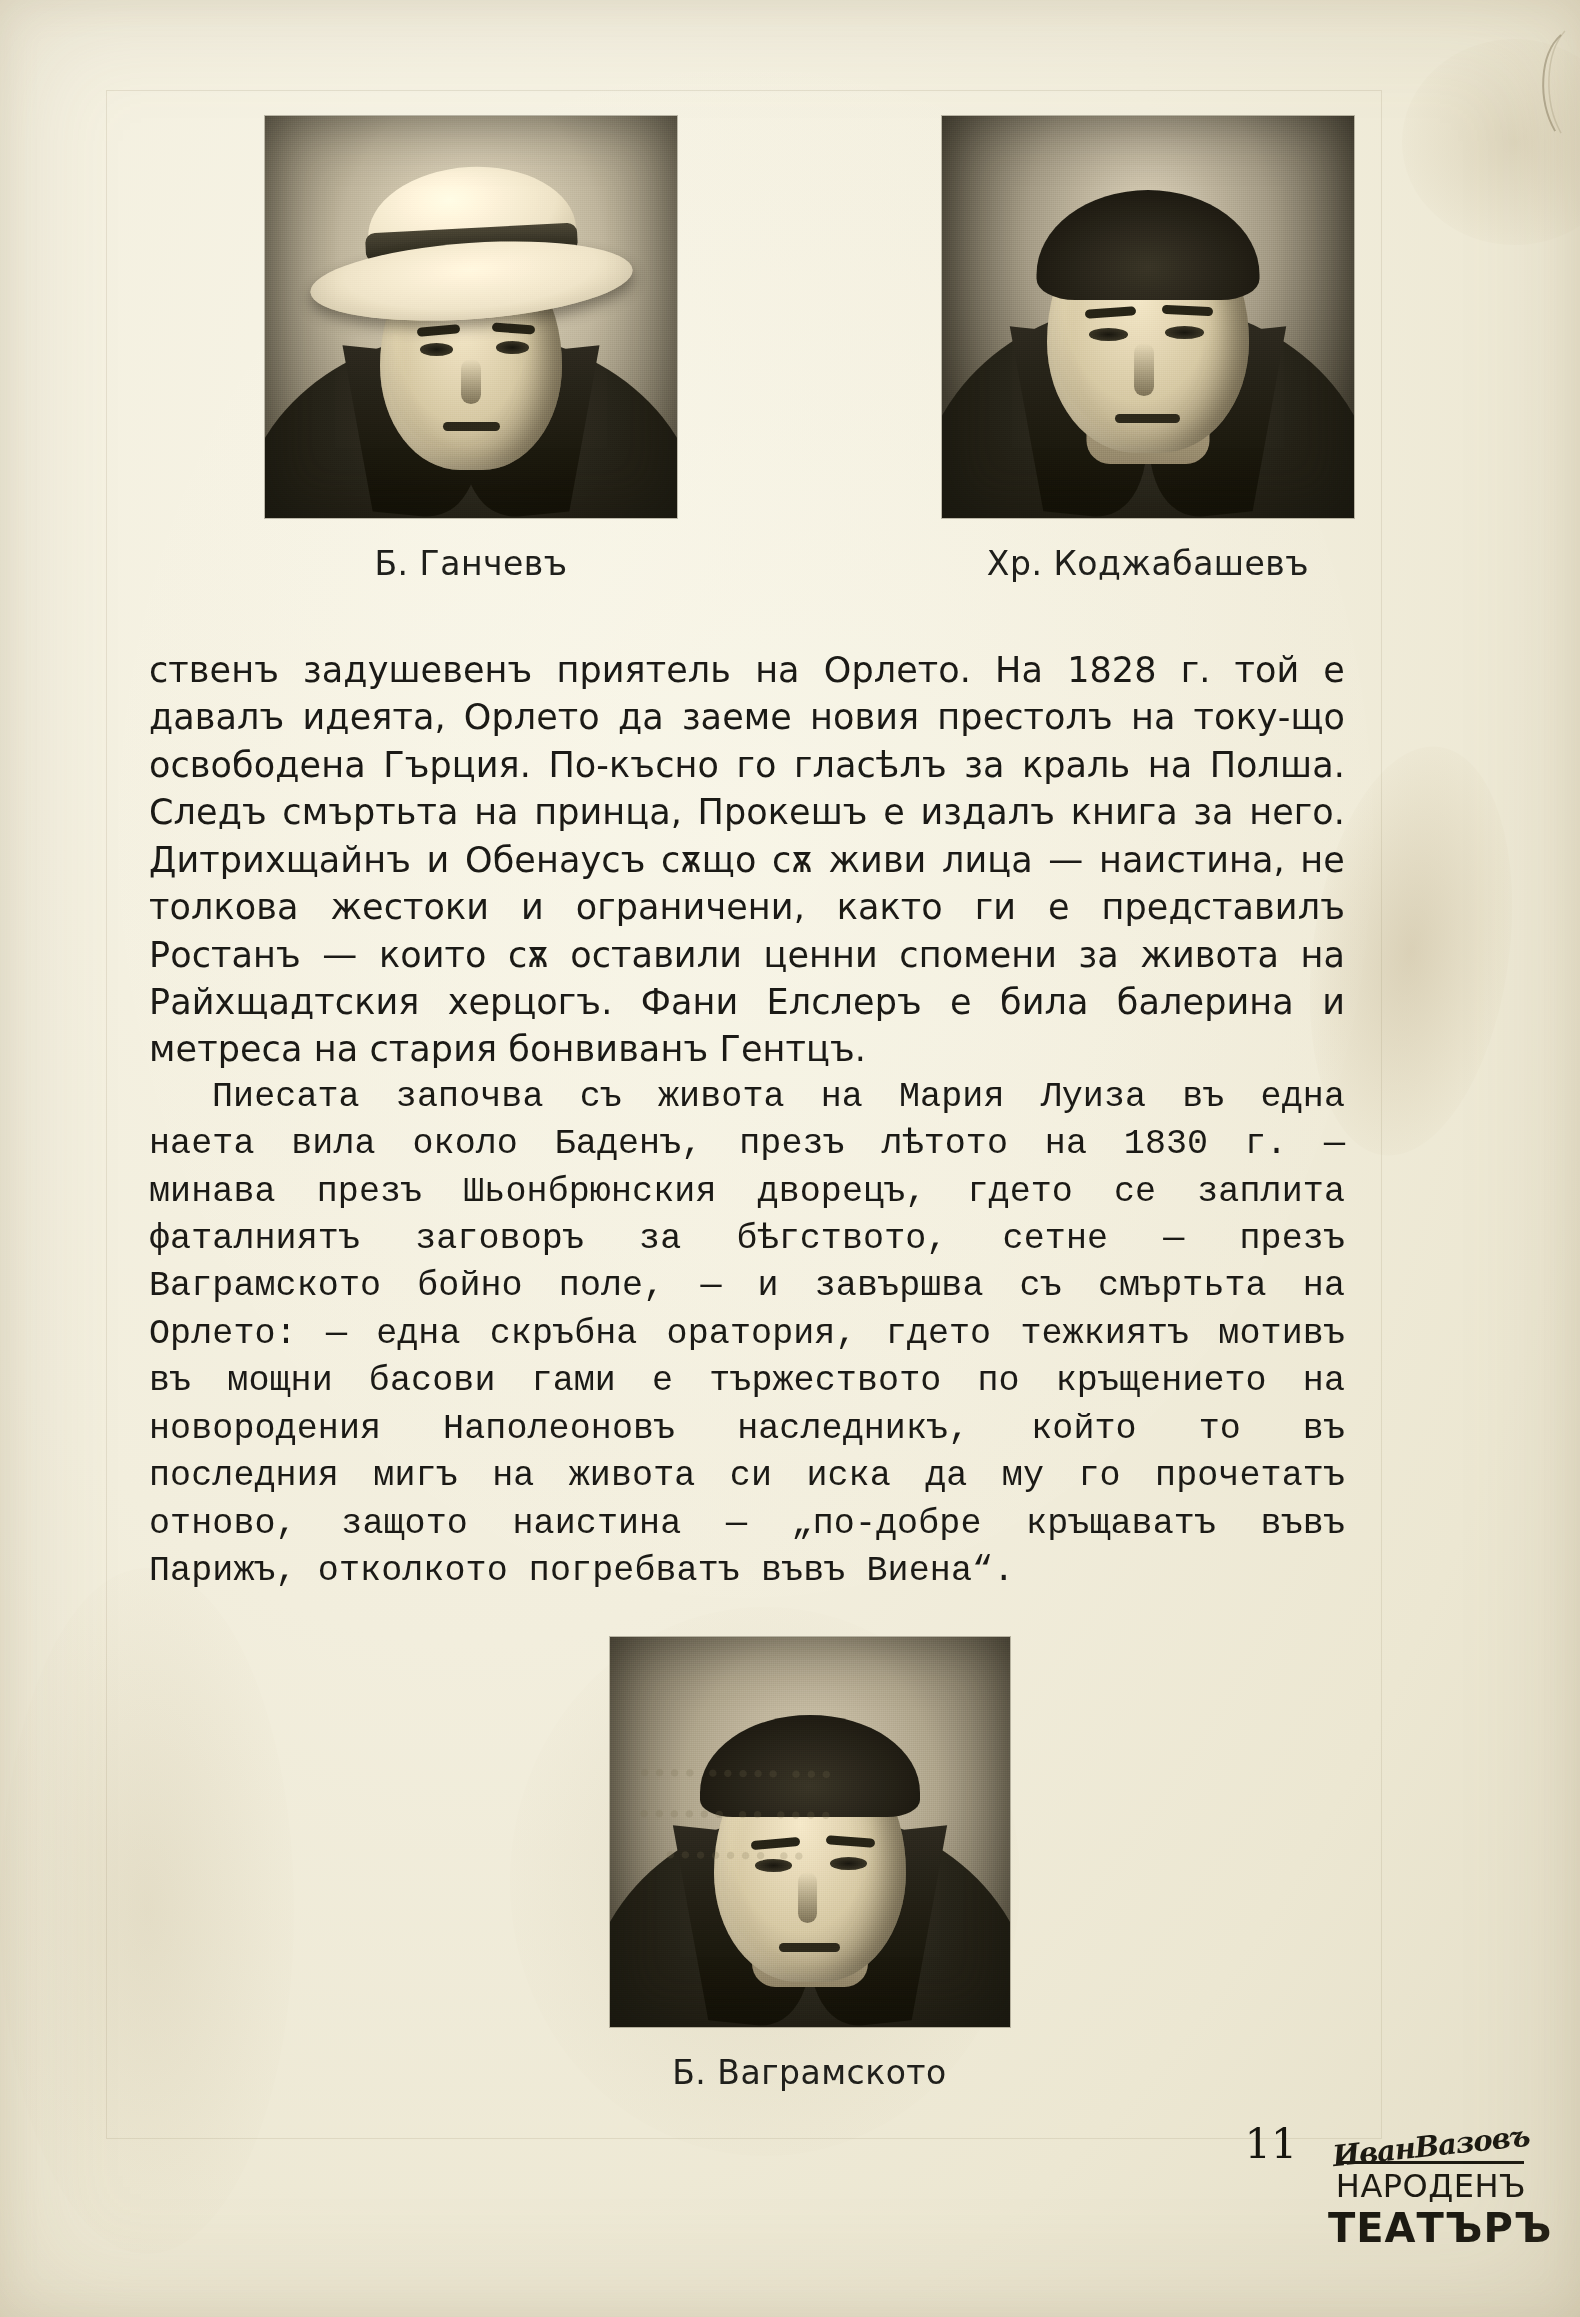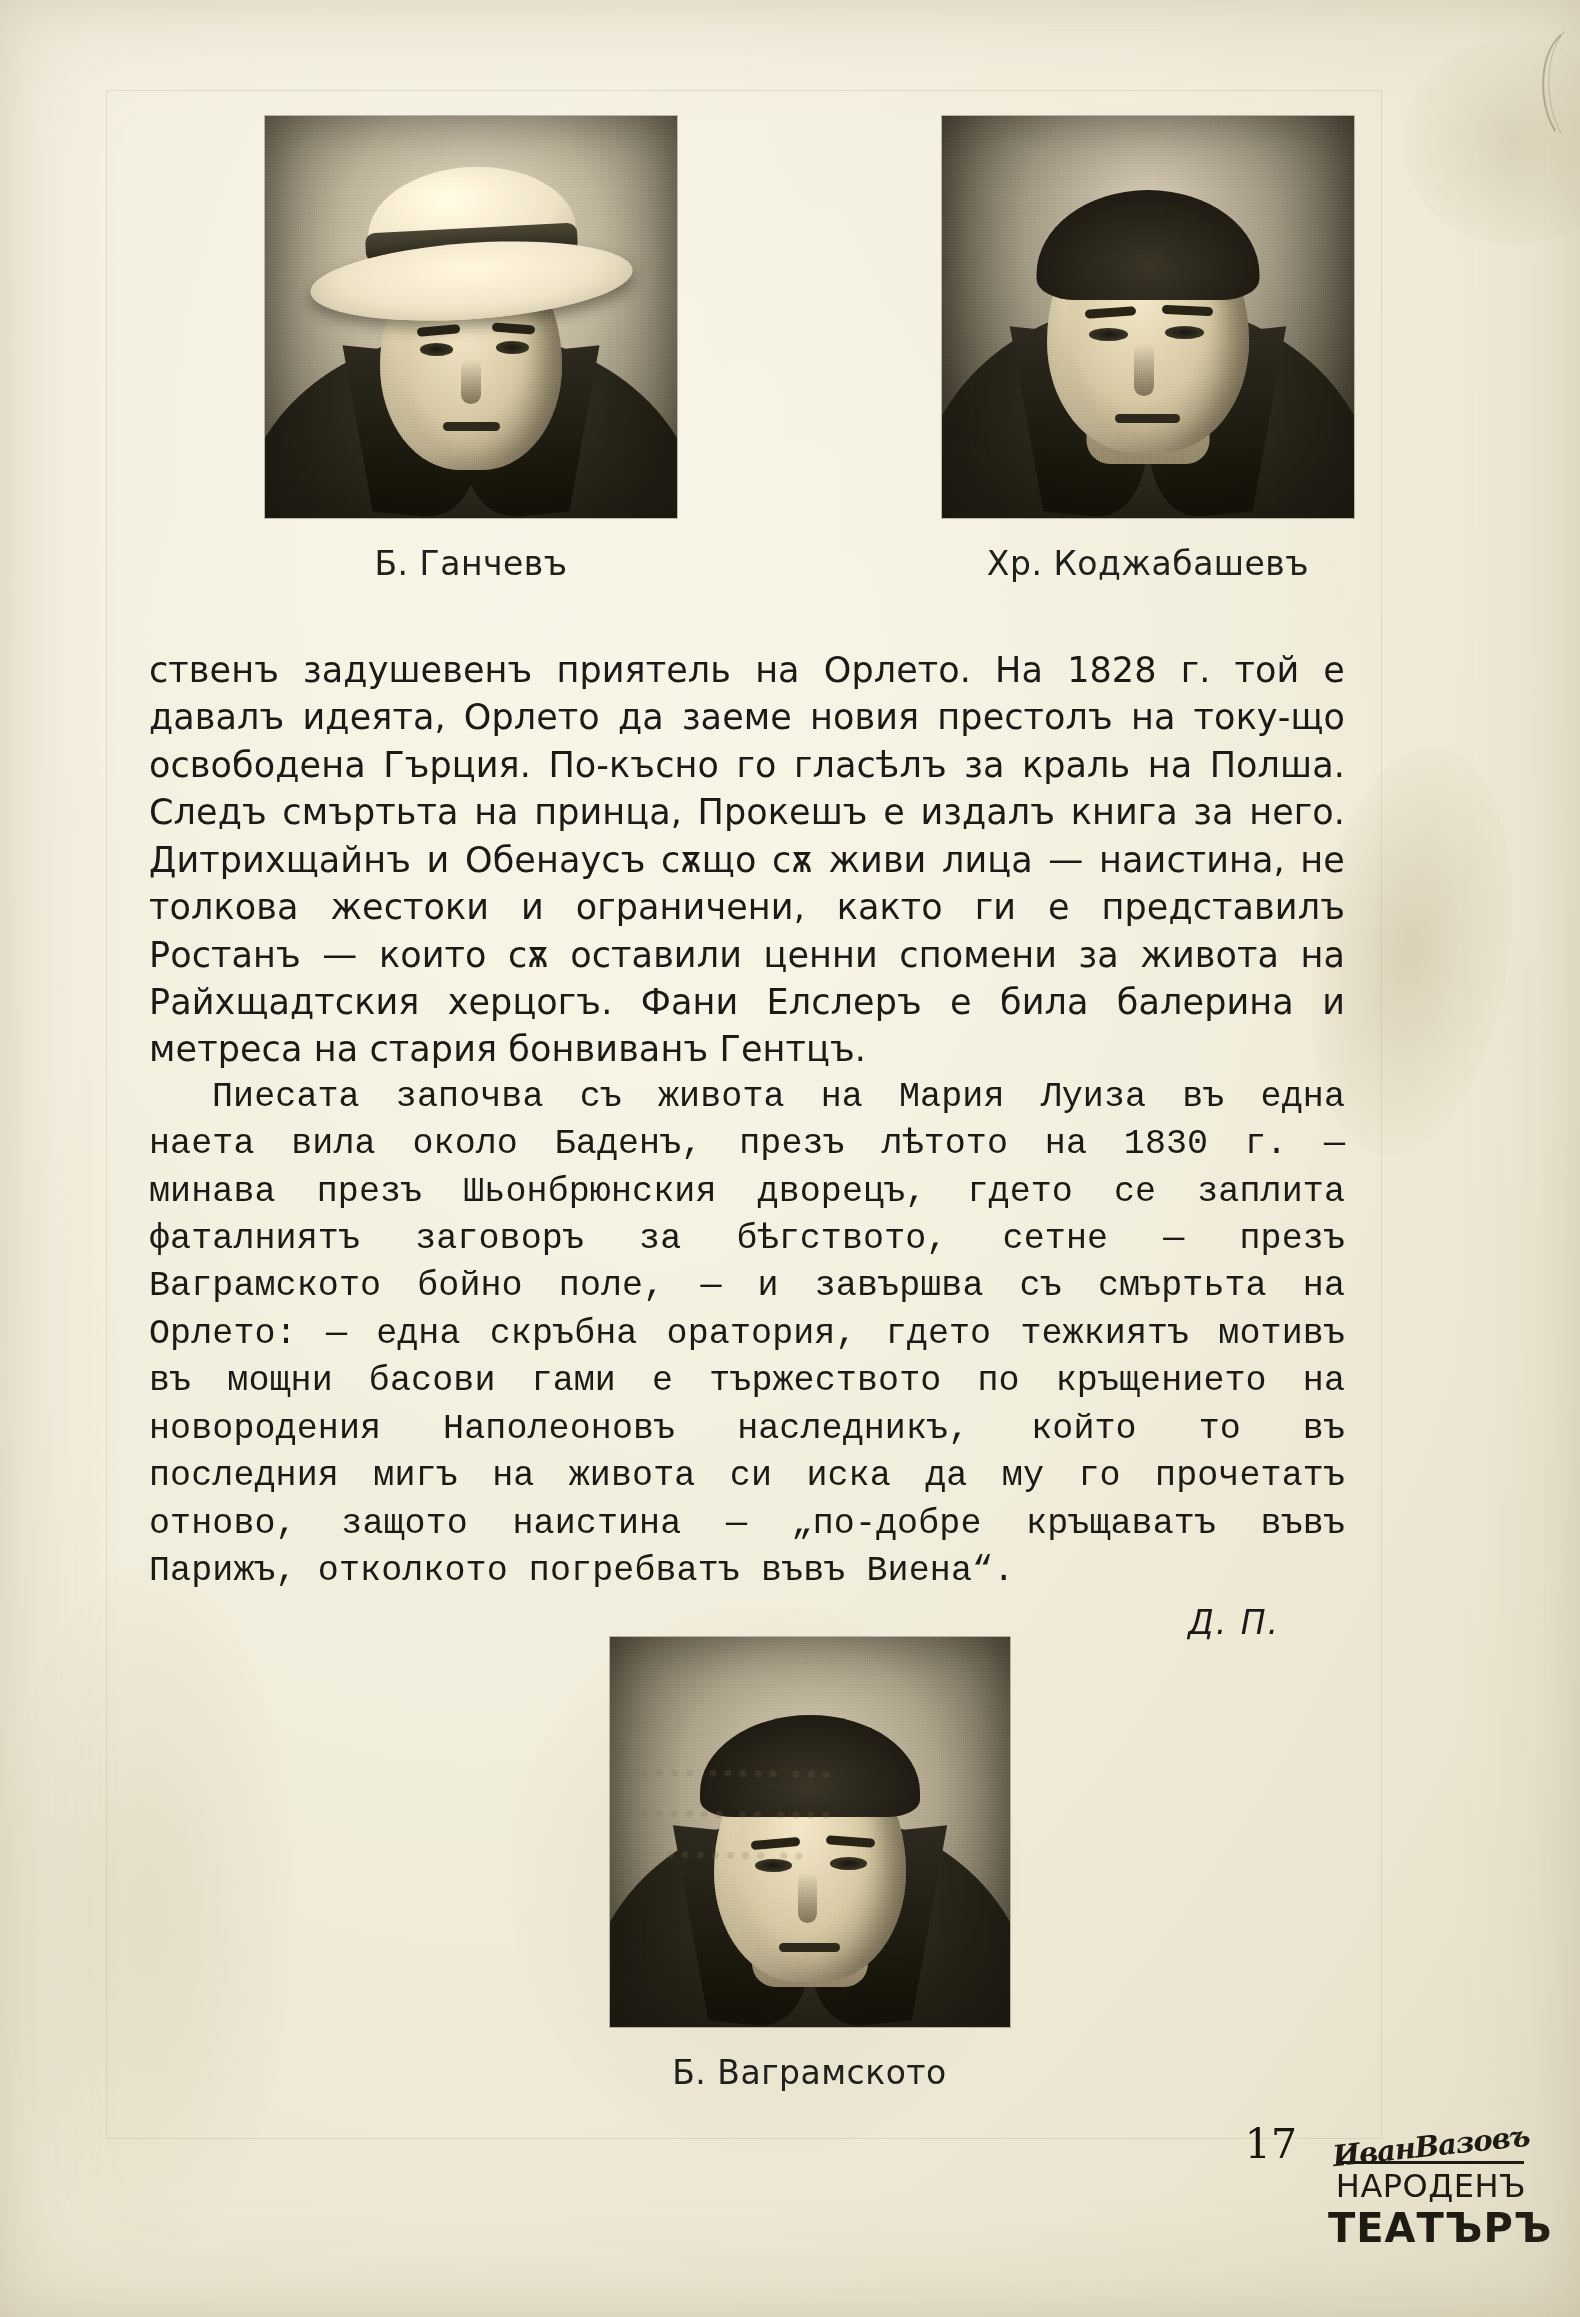--- a/index.html
+++ b/index.html
@@ -387,21 +387,20 @@
           <div class="vignette-photo"></div>
         </div>
         <div class="photo-caption">Хр. Коджабашевъ</div>
       </div>
 
     </div>
 
     <div class="text-col">
       <p>ственъ задушевенъ приятель на Орлето. На 1828 г. той е давалъ идеята, Орлето да заеме новия престолъ на току-що освободена Гърция. По-късно го гласѣлъ за краль на Полша. Следъ смъртьта на принца, Прокешъ е издалъ книга за него. Дитрихщайнъ и Обенаусъ сѫщо сѫ живи лица — наистина, не толкова жестоки и ограничени, както ги е представилъ Ростанъ — които сѫ оставили ценни спомени за живота на Райхщадтския херцогъ. Фани Елслеръ е била балерина и метреса на стария бонвиванъ Гентцъ.</p>
       <p class="indent">Пиесата започва съ живота на Мария Луиза въ една наета вила около Баденъ, презъ лѣтото на 1830 г. — минава презъ Шьонбрюнския дворецъ, гдето се заплита фаталниятъ заговоръ за бѣгството, сетне — презъ Ваграмското бойно поле, — и завършва съ смъртьта на Орлето: — една скръбна оратория, гдето тежкиятъ мотивъ въ мощни басови гами е тържеството по кръщението на новородения Наполеоновъ наследникъ, който то въ последния мигъ на живота си иска да му го прочетатъ отново, защото наистина — „по-добре кръщаватъ въвъ Парижъ, отколкото погребватъ въвъ Виена“.</p>
-      <div class="signature">Д. П.</div>
     </div>
 
     <div class="photo-row bottom">
 
       <div class="photo-block">
         <div class="photo-frame small">
           <div class="bg-soft" style="background:radial-gradient(ellipse at 50% 40%, #cdc7b5 0%, #a49d89 45%, #5f5a4b 85%, #403c31 100%);"></div>
           <div class="shoulders" style="bottom:-78px;width:451px;height:294px;"></div>
           <div class="lapelL" style="left:82px;bottom:0;height:196px;"></div>
           <div class="lapelR" style="right:82px;bottom:0;height:196px;"></div>
@@ -422,21 +421,21 @@
         <div class="photo-caption">Б. Ваграмското</div>
       </div>
 
 
     </div>
 
     <div class="showthrough">
       ••• ••••• ••••<br>•••• •• ••••••<br>•• •••••••
     </div>
 
-    <div class="page-number">17</div>
+    <div class="page-number">11</div>
 
     <div class="logo">
       <span class="script">ИванВазовъ</span>
       <div class="rule"></div>
       <span class="l1">НАРОДЕНЪ</span>
       <span class="l2">ТЕАТЪРЪ</span>
     </div>
 
   </div>
 

